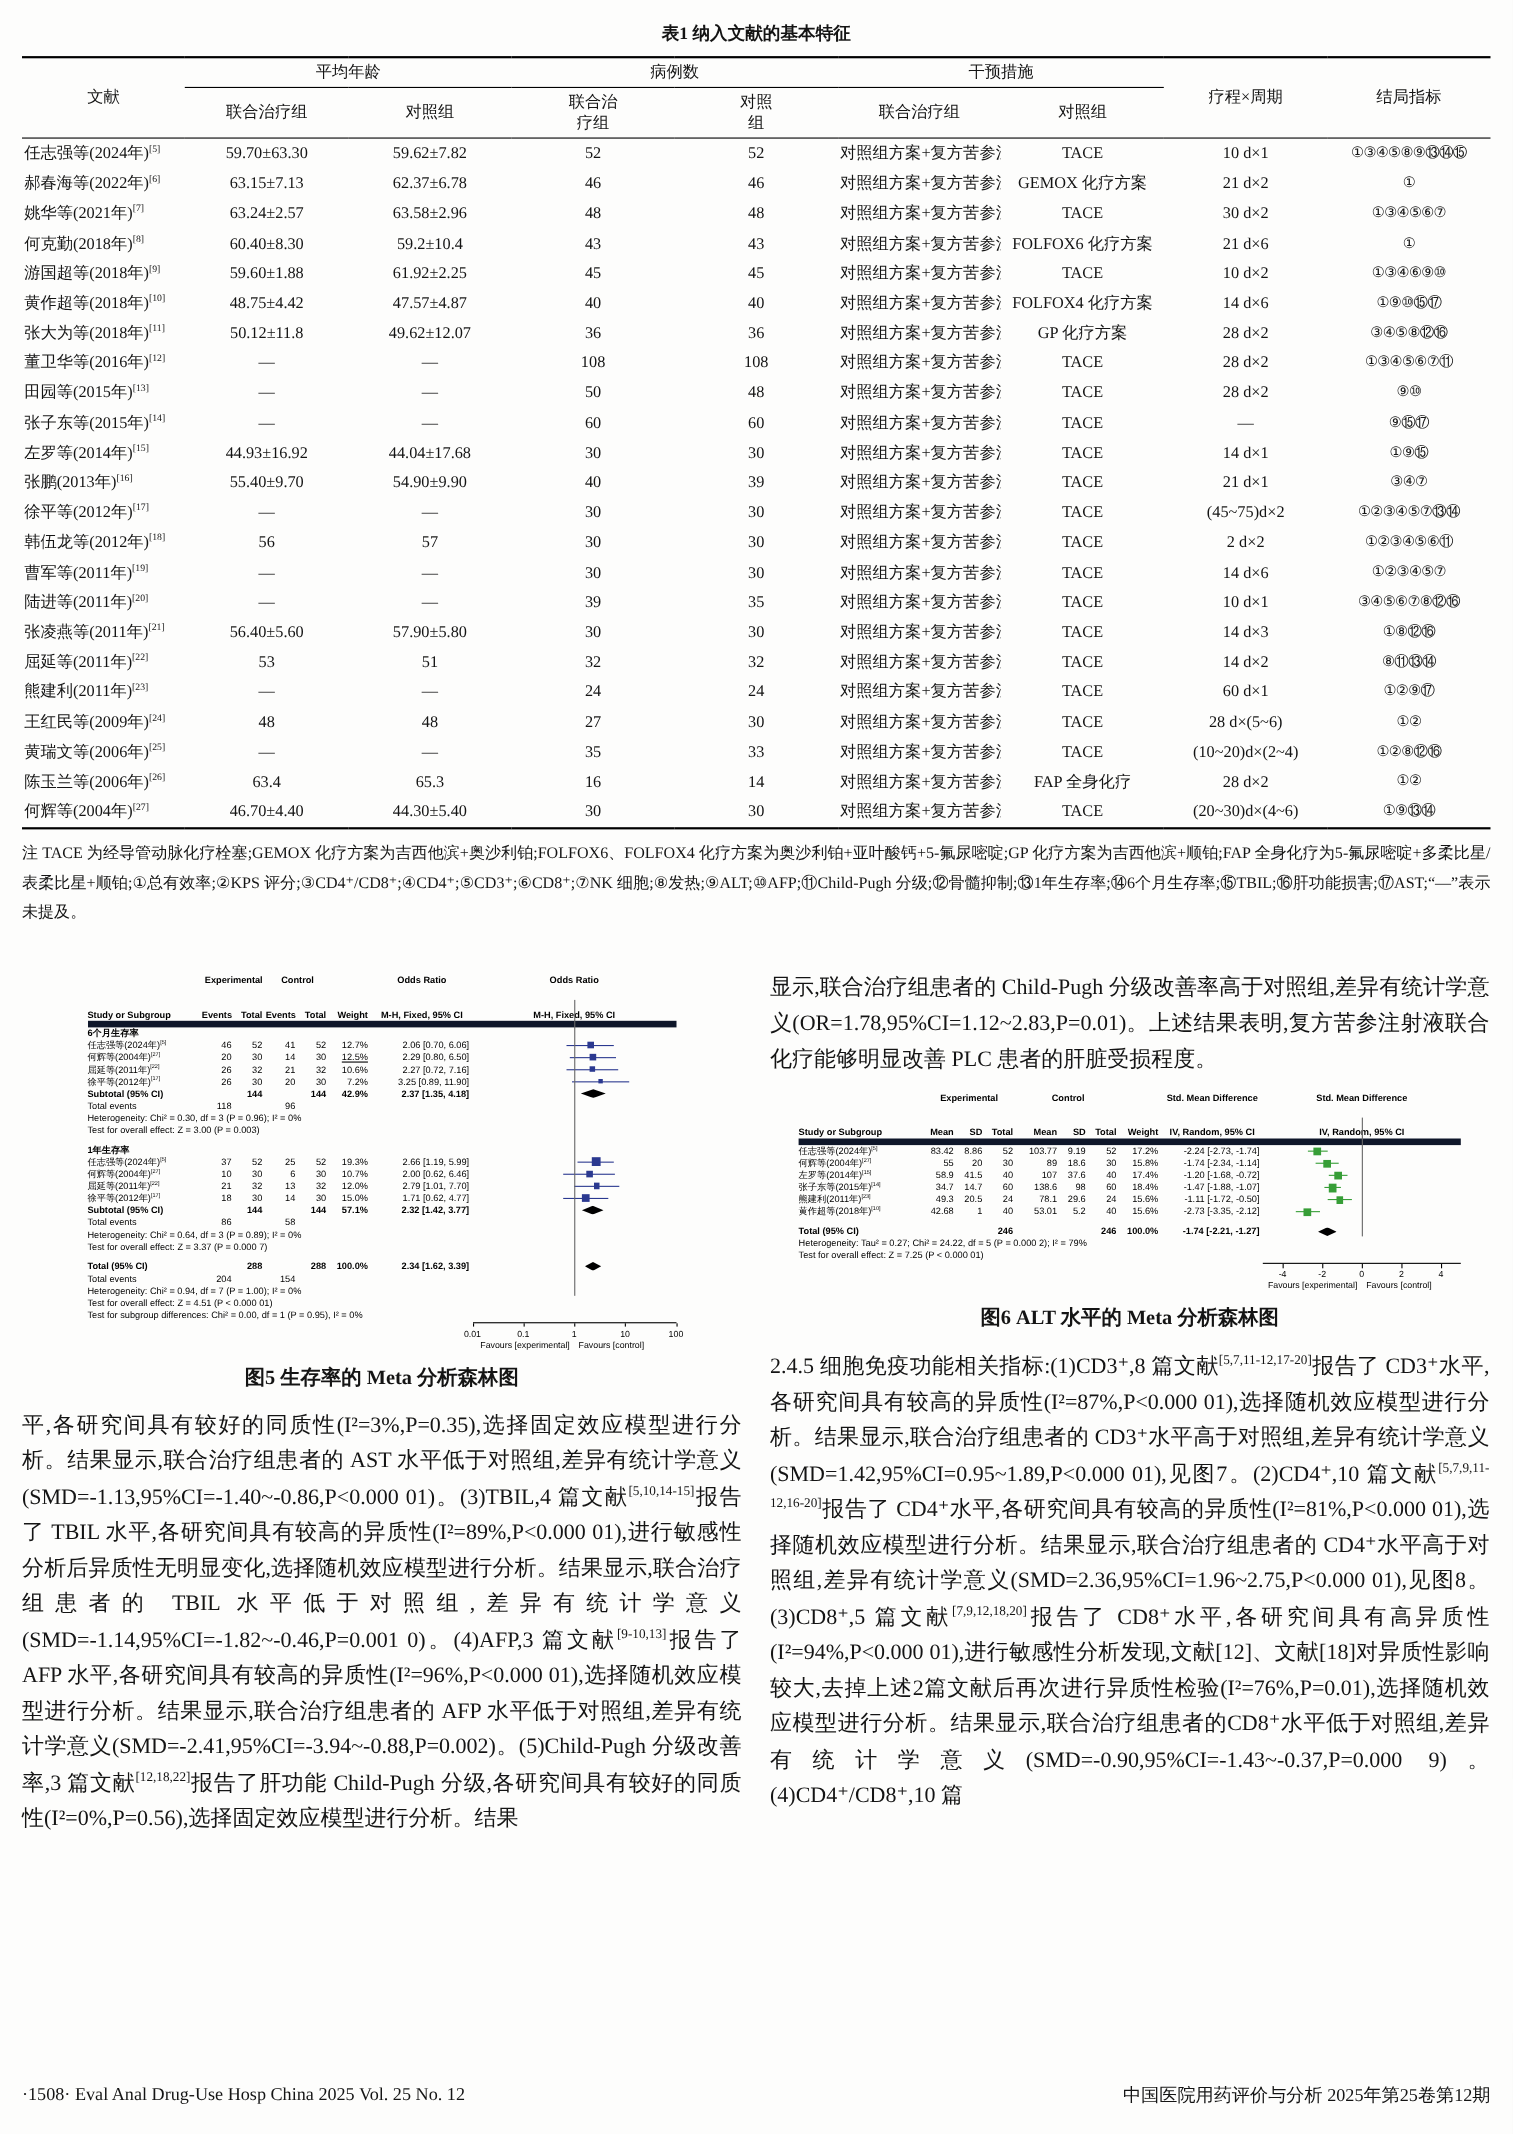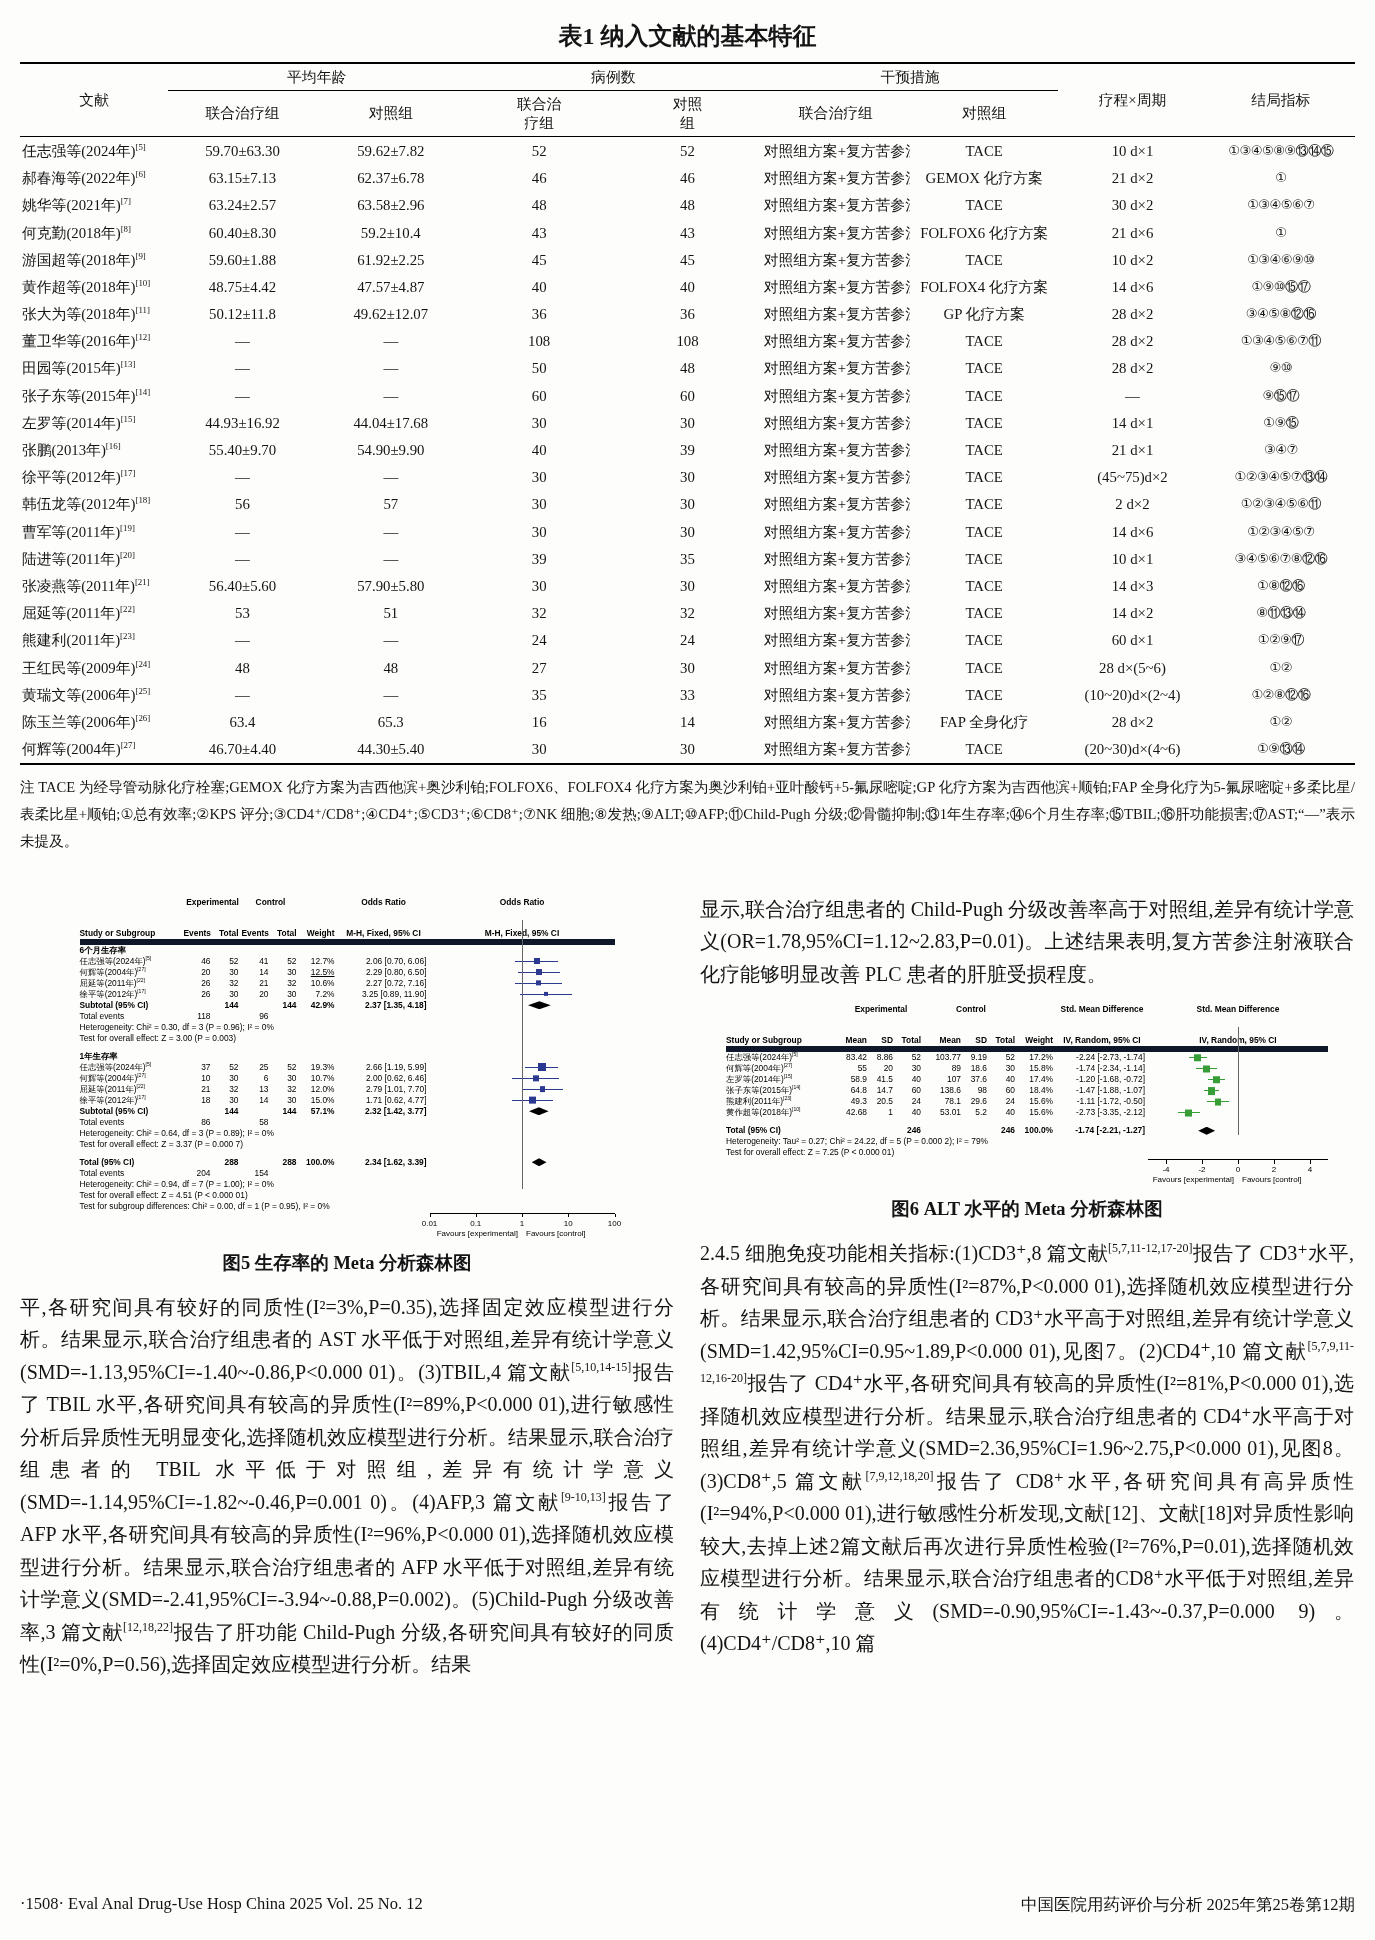--- a/index.html
+++ b/index.html
@@ -1,20 +1,20 @@
 <!DOCTYPE html>
 <html lang="zh"><head>
 <meta charset="utf-8">
 <title>Paper Page</title>
 <style>
   html,body{margin:0;padding:0;background:#f5f5f3;}
   body{width:1375px;height:1940px;position:relative;background:#fdfdfc;
        font-family:"Liberation Serif","DejaVu Serif",serif;color:#141414;overflow:hidden;}
   .page{padding:12px 20px 0;}
-  .t-title{text-align:center;font-weight:bold;font-size:24px;margin:8px 0 10px;}
+  .t-title{text-align:center;font-weight:bold;font-size:16px;margin:8px 0 10px;}
   table.t1{width:1335px;border-collapse:collapse;border-top:2.5px solid #000;border-bottom:2.5px solid #000;
            font-size:14.8px;table-layout:fixed;}
   .t1 th,.t1 td{padding:3.6px 2px;font-weight:normal;text-align:center;line-height:20px;overflow:hidden;white-space:nowrap;}
   .t1 thead th{line-height:19px;}
   .t1 tr.h1 th.sp{border-bottom:1px solid #000;margin-top:16px;}
   .t1 tr.h2 th{border-bottom:1px solid #000;}
   .t1 tr.h1 th[rowspan]{border-bottom:1px solid #000;vertical-align:middle;}
   .t1 .tl{white-space:pre-line;}
   .t1 td:nth-child(1){width:171px;text-align:left;padding-left:2px;}
   .t1 td:nth-child(2){width:95px;}
@@ -650,21 +650,21 @@
             <div class="fc r" style="width: 28px;">40</div>
             <div class="fc r" style="width: 38px;">17.4%</div>
             <div class="fc r" style="width: 92px;">-1.20 [-1.68, -0.72]</div>
             <div class="pc" style="width: 180px;">
               <span class="ci" style="left: 59.76px; width: 17.28px; background: rgb(55, 158, 55);"></span>
               <span class="sq" style="left: 64.629px; width: 7.542px; height: 7.542px; background: rgb(55, 158, 55);"></span>
             </div>
           </div>
           <div class="frow">
             <div class="fc l" style="width: 112px;">张子东等(2015年)<sup>[14]</sup></div>
-            <div class="fc r" style="width: 32px;">64.8</div>
+            <div class="fc r" style="width: 32px;">34.7</div>
             <div class="fc r" style="width: 26px;">14.7</div>
             <div class="fc r" style="width: 28px;">60</div>
             <div class="fc r" style="width: 40px;">138.6</div>
             <div class="fc r" style="width: 26px;">98</div>
             <div class="fc r" style="width: 28px;">60</div>
             <div class="fc r" style="width: 38px;">18.4%</div>
             <div class="fc r" style="width: 92px;">-1.47 [-1.88, -1.07]</div>
             <div class="pc" style="width: 180px;">
               <span class="ci" style="left: 56.16px; width: 14.58px; background: rgb(55, 158, 55);"></span>
               <span class="sq" style="left: 59.604px; width: 7.872px; height: 7.872px; background: rgb(55, 158, 55);"></span>

